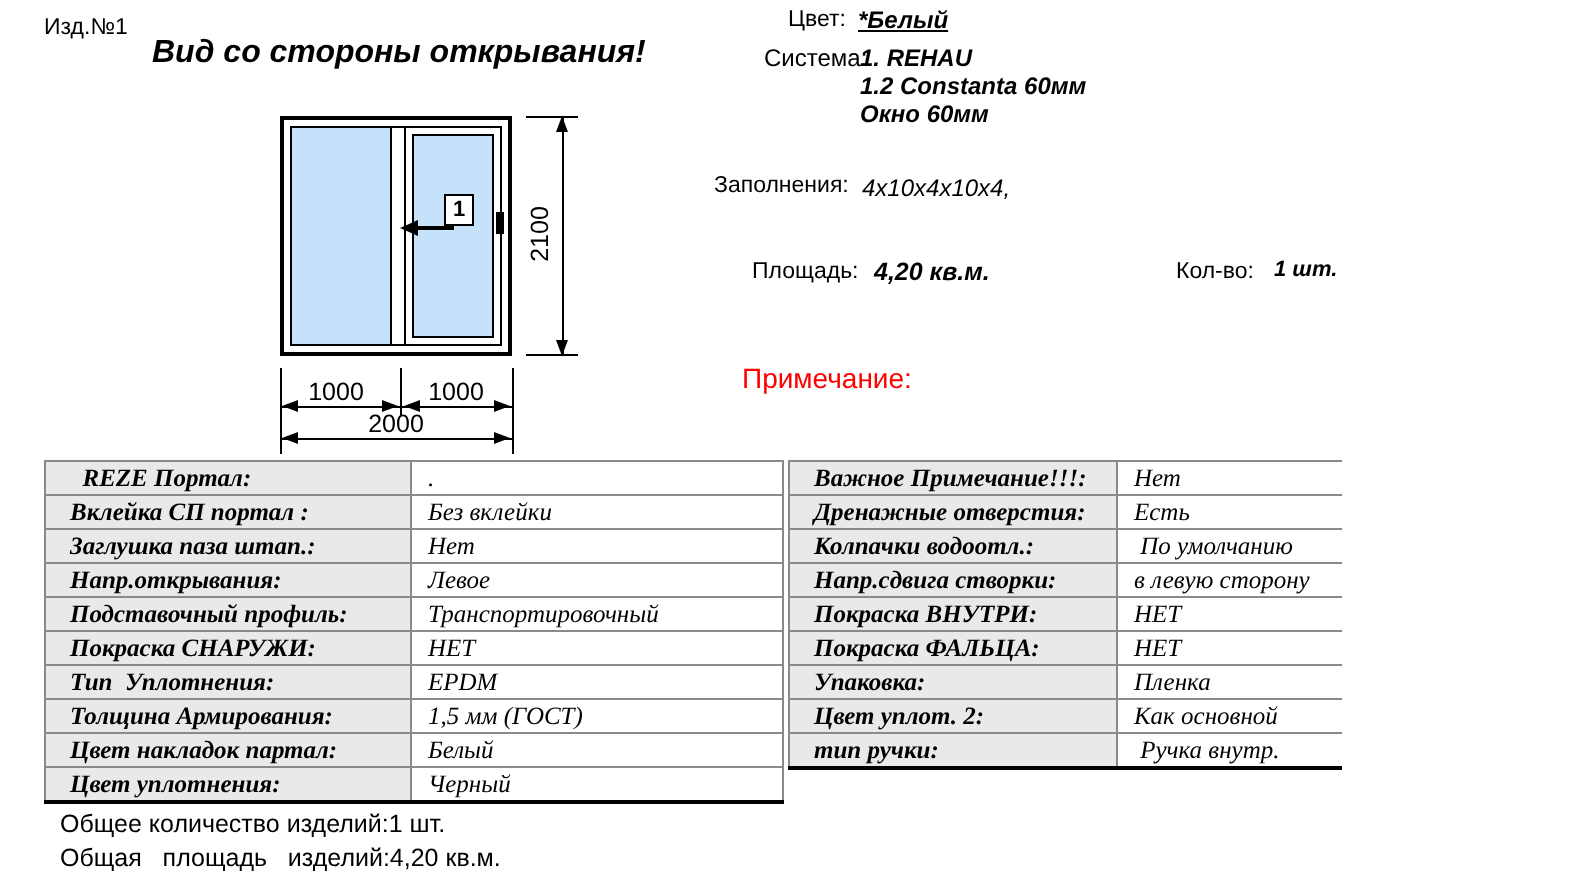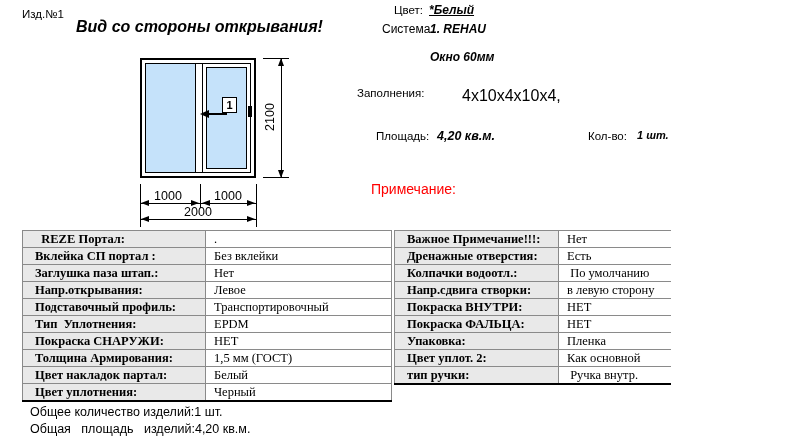--- a/index.html
+++ b/index.html
@@ -8,21 +8,21 @@
   .abs{position:absolute;white-space:pre;}
 
   
   .item-no{left:22px;top:8px;font-size:11.5px;}
   .view-title{left:76px;top:18px;font-size:16px;font-weight:bold;font-style:italic;}
   .color-label{left:394px;top:4px;font-size:11.5px;}
   .color-value{left:429px;top:3px;font-size:12px;font-weight:bold;font-style:italic;text-decoration:underline;}
   .system-label{left:382px;top:22px;font-size:12px;}
   .system-line{left:430px;font-size:12px;font-weight:bold;font-style:italic;}
   .fill-label{left:357px;top:87px;font-size:11.5px;}
-  .fill-value{left:431px;top:87px;font-size:16px;margin-left:31px;}
+  .fill-value{left:431px;top:87px;font-size:12px;font-style:italic;}
   .area-label{left:376px;top:130px;font-size:11.5px;}
   .area-value{left:437px;top:129px;font-size:12.5px;font-weight:bold;font-style:italic;}
   .qty-label{left:588px;top:130px;font-size:11.5px;}
   .qty-value{left:637px;top:129px;font-size:11px;font-weight:bold;font-style:italic;}
   .note-label{left:371px;top:181px;font-size:14px;font-weight:normal;color:#f00;}
 
   
   .frame{position:absolute;left:140px;top:58px;width:116px;height:120px;
          border:2px solid #000;background:#fff;box-sizing:border-box;}
   .frame-inner{position:absolute;left:3px;top:3px;right:3px;bottom:3px;
@@ -43,21 +43,21 @@
   .tri{position:absolute;width:0;height:0;}
   .tri.l{border-top:3.5px solid transparent;border-bottom:3.5px solid transparent;border-right:8px solid #000;}
   .tri.r{border-top:3.5px solid transparent;border-bottom:3.5px solid transparent;border-left:8px solid #000;}
   .tri.u{border-left:3.5px solid transparent;border-right:3.5px solid transparent;border-bottom:8px solid #000;}
   .tri.d{border-left:3.5px solid transparent;border-right:3.5px solid transparent;border-top:8px solid #000;}
   .dim-text{position:absolute;font-size:12.5px;line-height:12px;text-align:center;}
   .dim-v{left:240px;top:111px;width:60px;transform:rotate(-90deg);}
 
   
   .spec{position:absolute;top:230px;border-collapse:collapse;table-layout:fixed;
-        font-family:"Liberation Serif",serif;border:1px solid #404040;border-bottom:2px solid #000;}
+        font-family:"Liberation Serif",serif;border:1px solid #404040;border-bottom:2px solid #000;font-style:italic;}
   .spec td{border:1px solid #8a8a8a;height:16px;font-size:12.5px;line-height:15px;
            white-space:pre;overflow:hidden;padding:0;}
   .spec td.lbl{background:#e9e9e9;font-weight:bold;padding-left:12px;}
   .spec td.val{background:#fff;padding-left:8px;}
   #t-left{left:22px;width:370px;}
   #t-right{left:394px;width:359px;}
 
   
   .total-qty{left:30px;top:405px;font-size:12.5px;}
   .total-area{left:30px;top:422px;font-size:12.5px;}
@@ -66,20 +66,21 @@
 <body>
 
 <div class="sheet">
 
   <span class="abs item-no">Изд.№1</span>
   <span class="abs view-title">Вид со стороны открывания!</span>
   <span class="abs color-label">Цвет:</span>
   <span class="abs color-value">*Белый</span>
   <span class="abs system-label">Система:</span>
   <span class="abs system-line" style="top:22px">1. REHAU</span>
+  <span class="abs system-line" style="top:36px">1.2 Constanta 60мм</span>
   <span class="abs system-line" style="top:50px">Окно 60мм</span>
   <span class="abs fill-label">Заполнения:</span>
   <span class="abs fill-value">4x10x4x10x4,</span>
   <span class="abs area-label">Площадь:</span>
   <span class="abs area-value">4,20 кв.м.</span>
   <span class="abs qty-label">Кол-во:</span>
   <span class="abs qty-value">1 шт.</span>
   <span class="abs note-label">Примечание:</span>
 
   <div class="frame">
@@ -139,26 +140,26 @@
         </tr>
       <tr>
           <td class="lbl">Напр.открывания:</td>
           <td class="val">Левое</td>
         </tr>
       <tr>
           <td class="lbl">Подставочный профиль:</td>
           <td class="val">Транспортировочный</td>
         </tr>
       <tr>
+          <td class="lbl">Покраска СНАРУЖИ:</td>
+          <td class="val">НЕТ</td>
+        </tr>
+      <tr>
           <td class="lbl">Тип  Уплотнения:</td>
           <td class="val">EPDM</td>
-        </tr>
-      <tr>
-          <td class="lbl">Покраска СНАРУЖИ:</td>
-          <td class="val">НЕТ</td>
         </tr>
       <tr>
           <td class="lbl">Толщина Армирования:</td>
           <td class="val">1,5 мм (ГОСТ)</td>
         </tr>
       <tr>
           <td class="lbl">Цвет накладок партал:</td>
           <td class="val">Белый</td>
         </tr>
       <tr>

